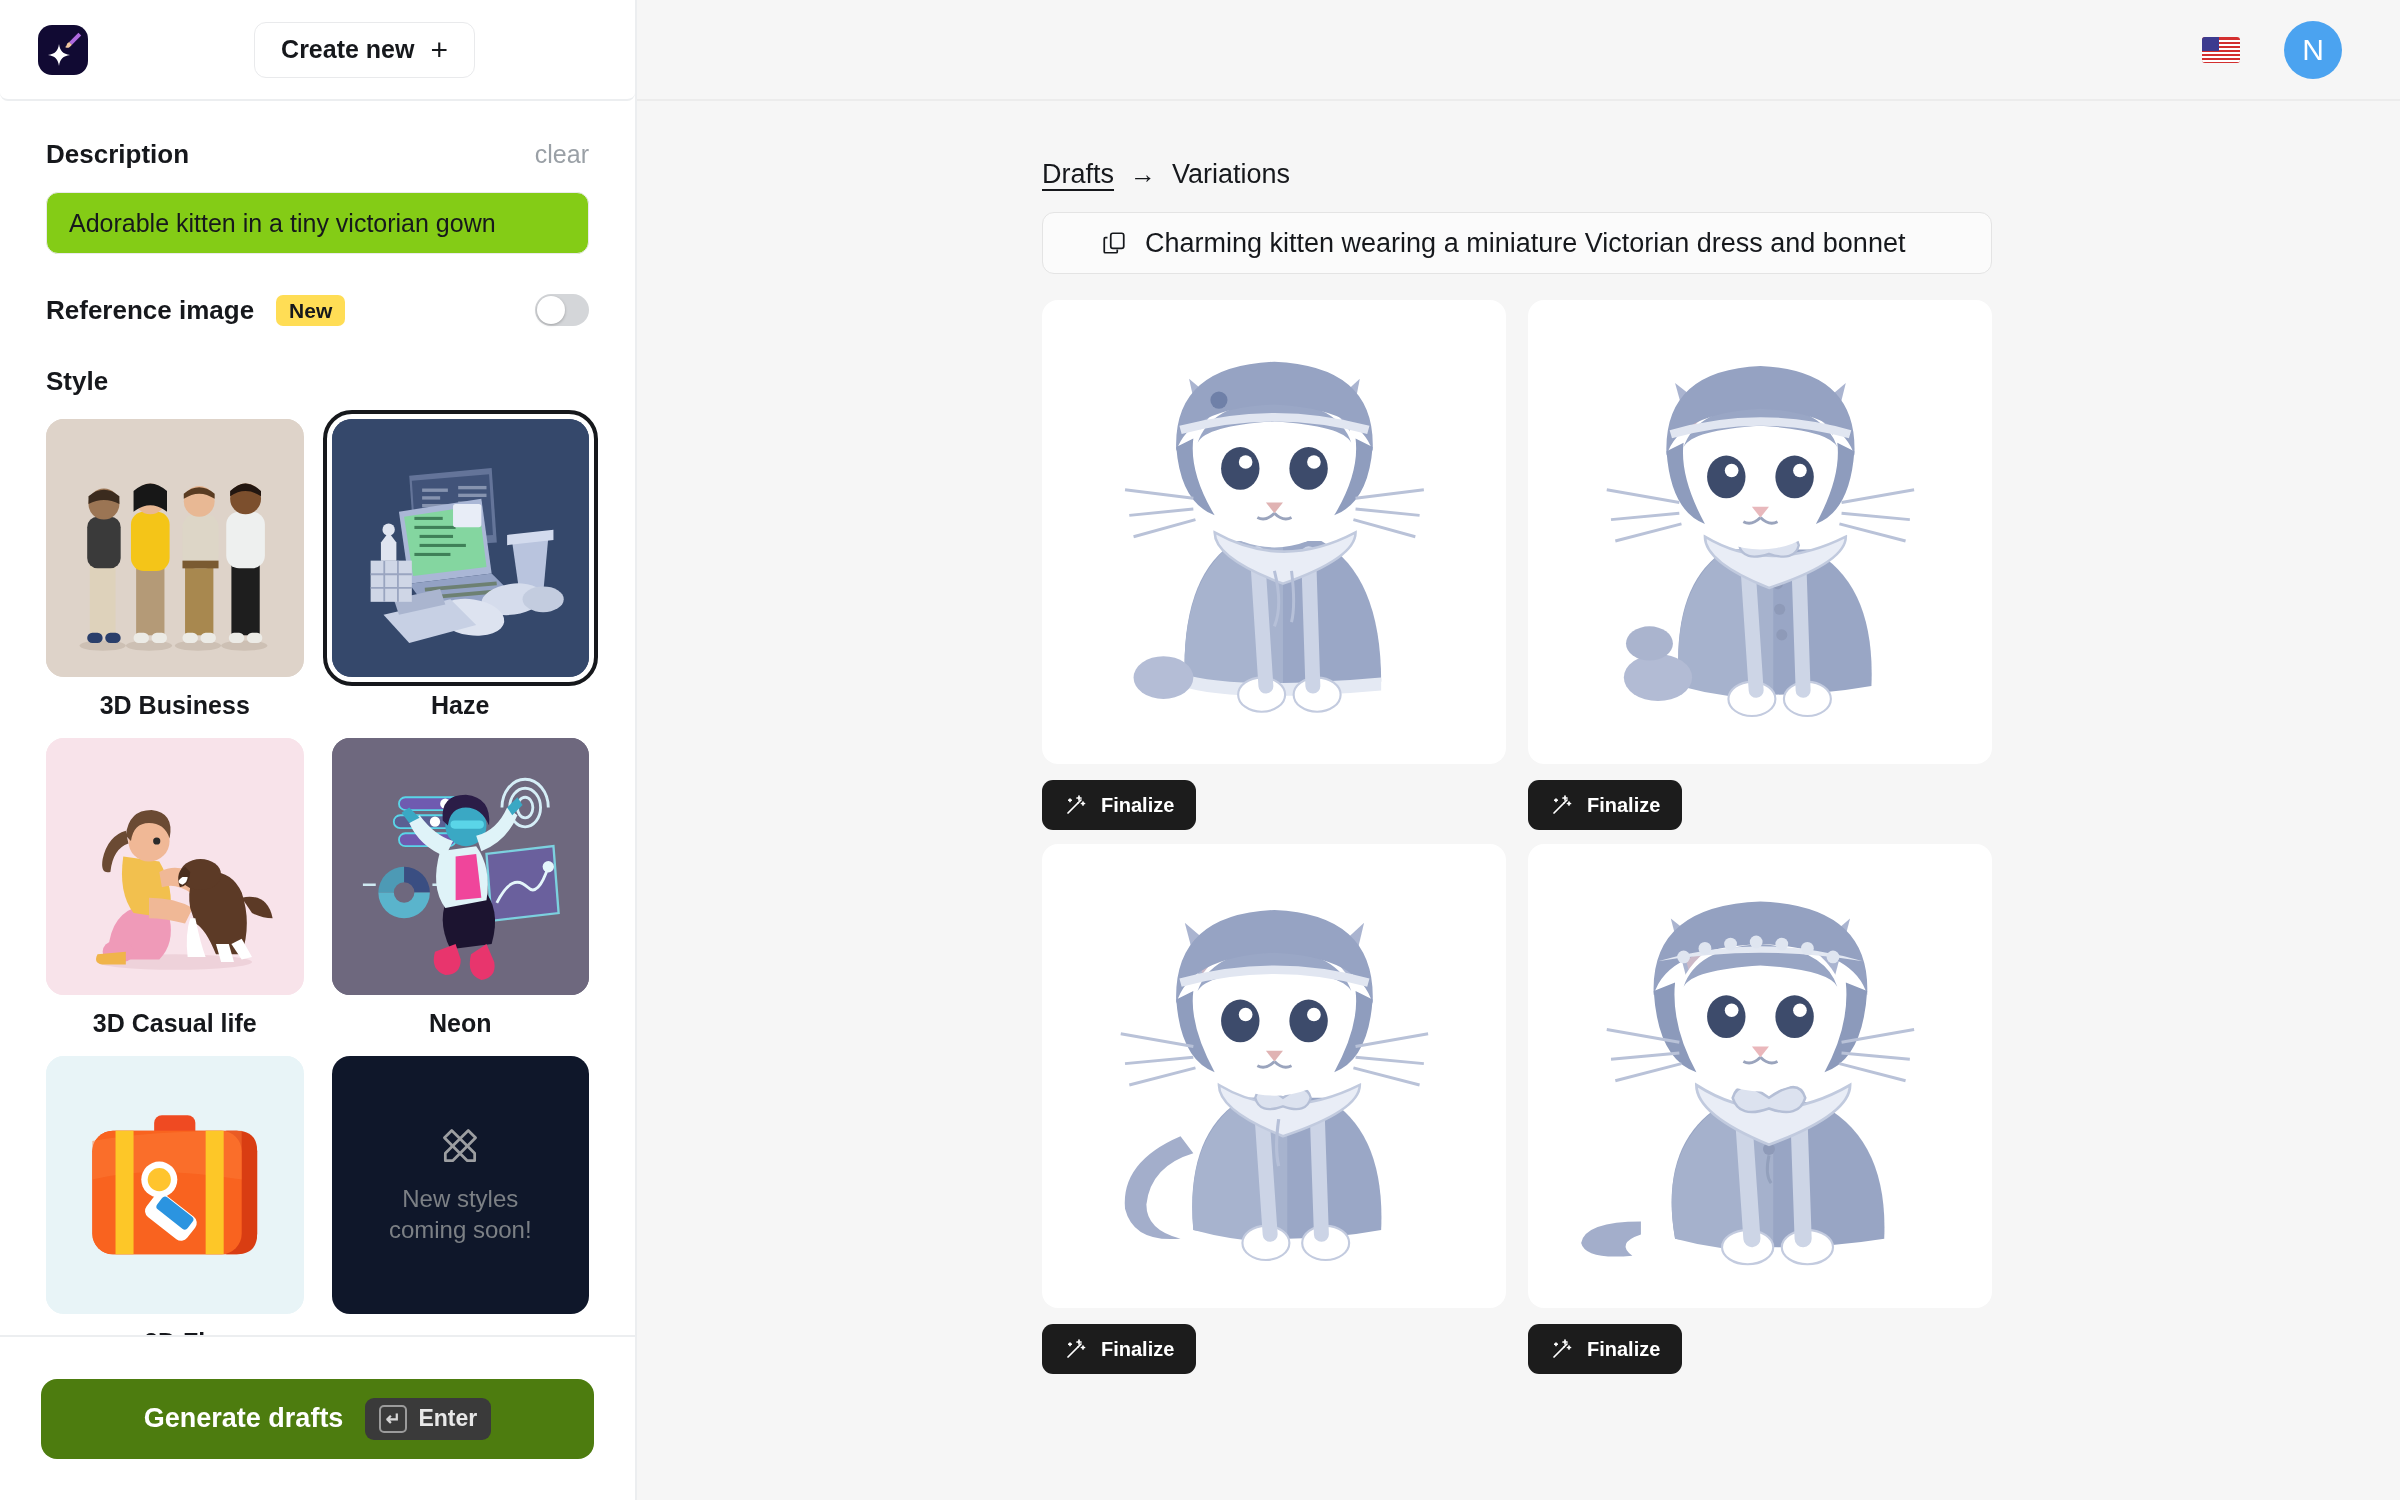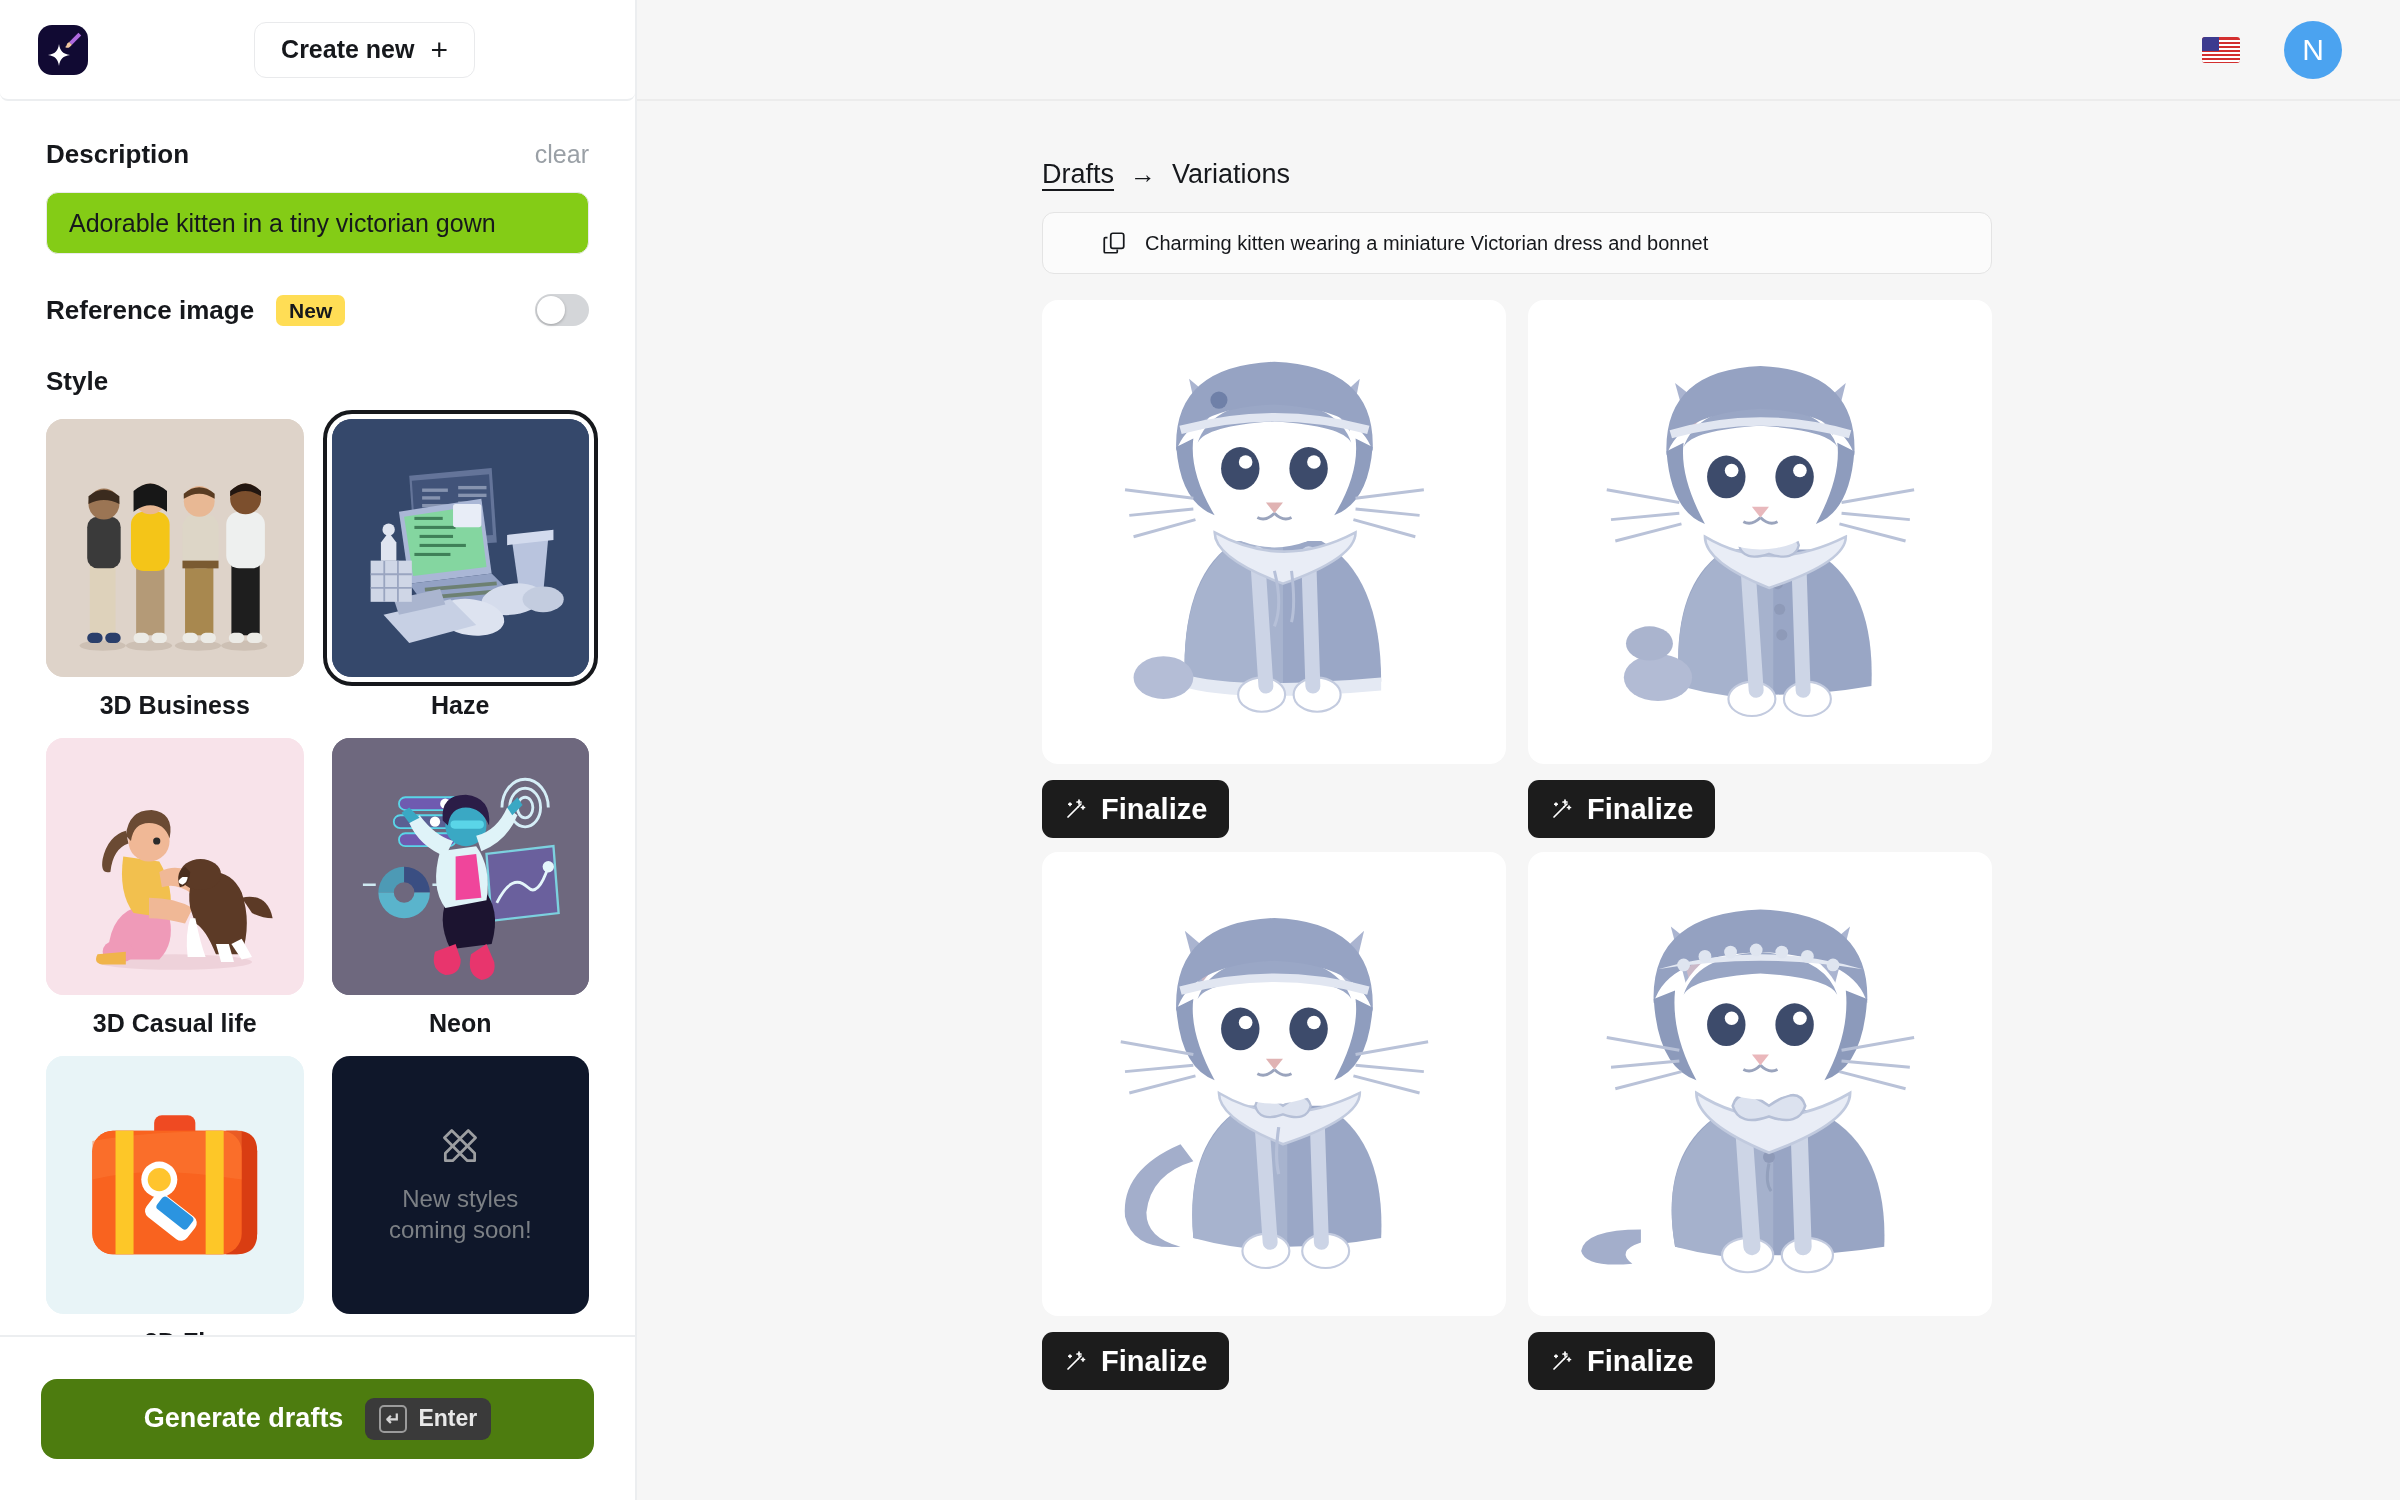--- a/index.html
+++ b/index.html
@@ -147,37 +147,37 @@
 
   .breadcrumb { display: flex; align-items: center; gap: 16px; font-size: 27px; color: #16181c; }
   .crumb-link { text-decoration: underline; text-underline-offset: 6px; cursor: pointer; }
   .crumb-arrow { color: #16181c; font-size: 26px; }
   .crumb-current { color: #16181c; }
 
   .prompt-bar {
     margin-top: 22px; width: 950px; height: 62px;
     border: 1.5px solid #e4e4e4; border-radius: 12px; background: #fbfbfb;
     display: flex; align-items: center; gap: 18px; padding: 0 58px;
-    font-size: 20px; color: #16181c; cursor: pointer;
+    font-size: 27px; color: #16181c; cursor: pointer;
   }
 
   .grid { margin-top: 26px; display: grid; grid-template-columns: 1fr 1fr; gap: 14px 22px; }
   .gen-item { display: flex; flex-direction: column; }
   .gen-card {
     width: 100%; aspect-ratio: 1/1; background: #fff; border-radius: 16px;
     display: flex; align-items: center; justify-content: center;
     cursor: pointer; overflow: hidden;
   }
   .gen-card svg { width: 92%; height: 92%; }
   .finalize-btn {
     margin-top: 16px; align-self: flex-start;
-    height: 58px; padding: 0 22px; border-radius: 11px; background: #1c1c1c;
+    height: 50px; padding: 0 22px; border-radius: 11px; background: #1c1c1c;
     border: none; cursor: pointer; color: #fff;
     display: flex; align-items: center; gap: 13px;
-    font-size: 29px; font-weight: 700; font-family: "Liberation Sans", sans-serif;
+    font-size: 20px; font-weight: 700; font-family: "Liberation Sans", sans-serif;
   }
 </style>
 </head>
 <body>
 
 <div class="app">
 
   <aside class="sidebar">
 
     <div class="sb-header">

